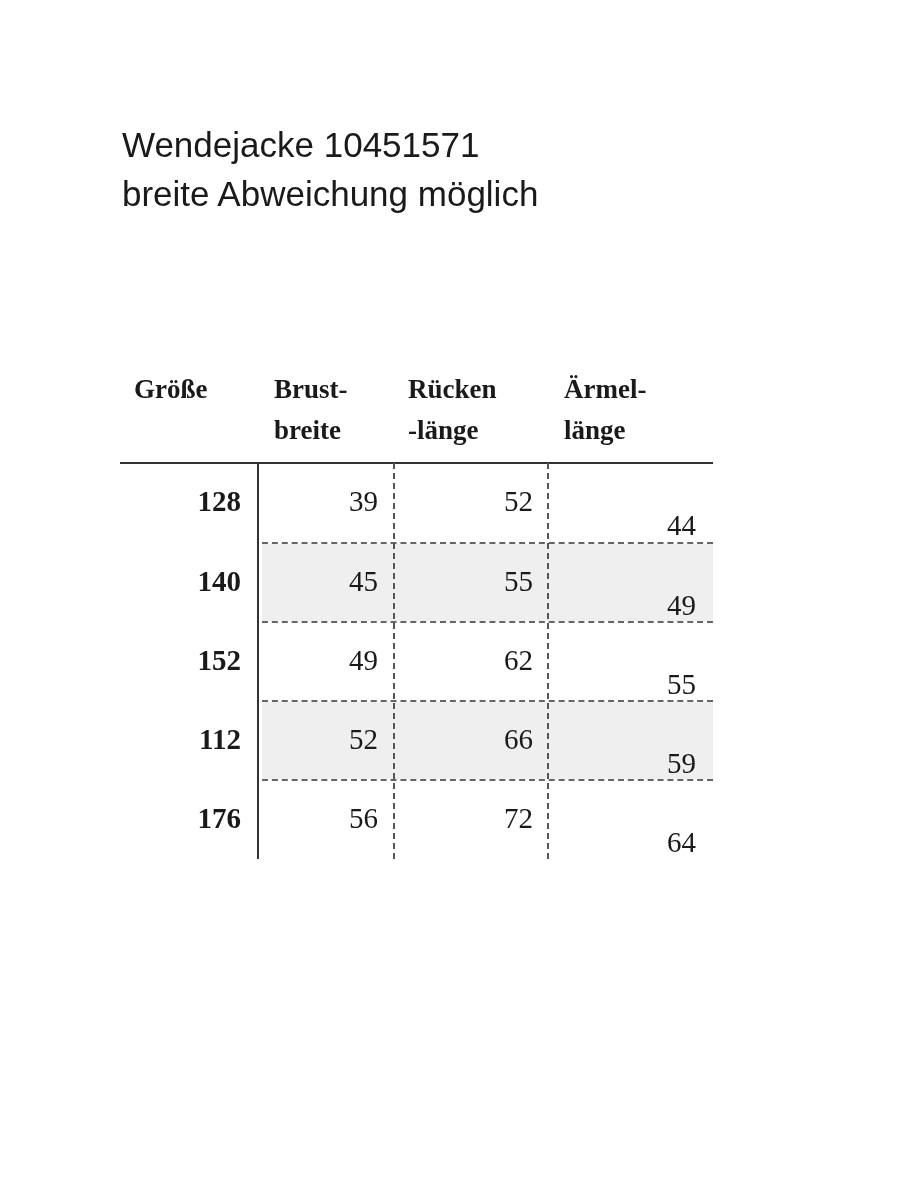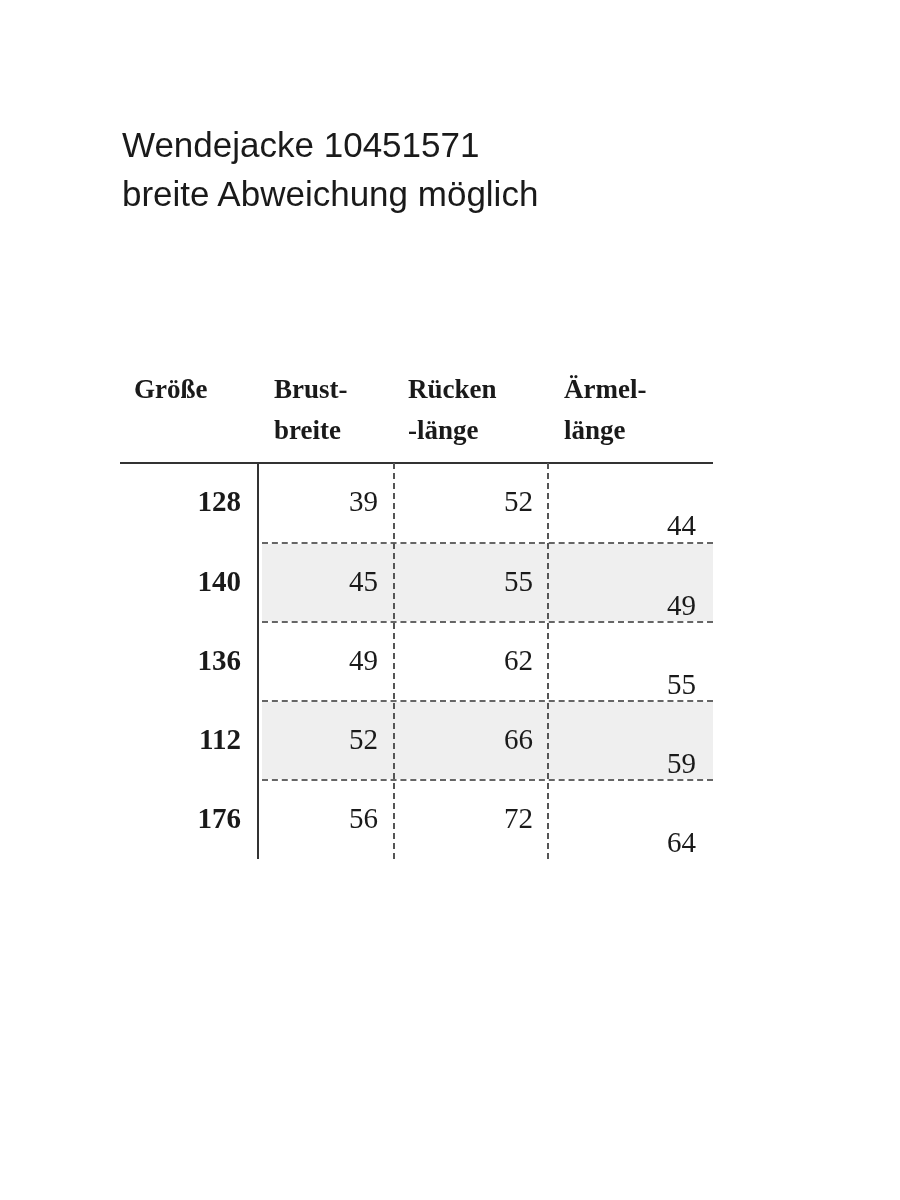--- a/index.html
+++ b/index.html
@@ -55,21 +55,21 @@
     <div class="cell c3">44</div>
   </div>
   <div class="row shade" style="top:180px;">
     <div class="bg"></div>
     <div class="cell size">140</div>
     <div class="cell c1">45</div>
     <div class="cell c2">55</div>
     <div class="cell c3">49</div>
   </div>
   <div class="row" style="top:259px;">
-    <div class="cell size">136</div>
+    <div class="cell size">152</div>
     <div class="cell c1">49</div>
     <div class="cell c2">62</div>
     <div class="cell c3">55</div>
   </div>
   <div class="row shade" style="top:338px;">
     <div class="bg"></div>
     <div class="cell size">112</div>
     <div class="cell c1">52</div>
     <div class="cell c2">66</div>
     <div class="cell c3">59</div>

